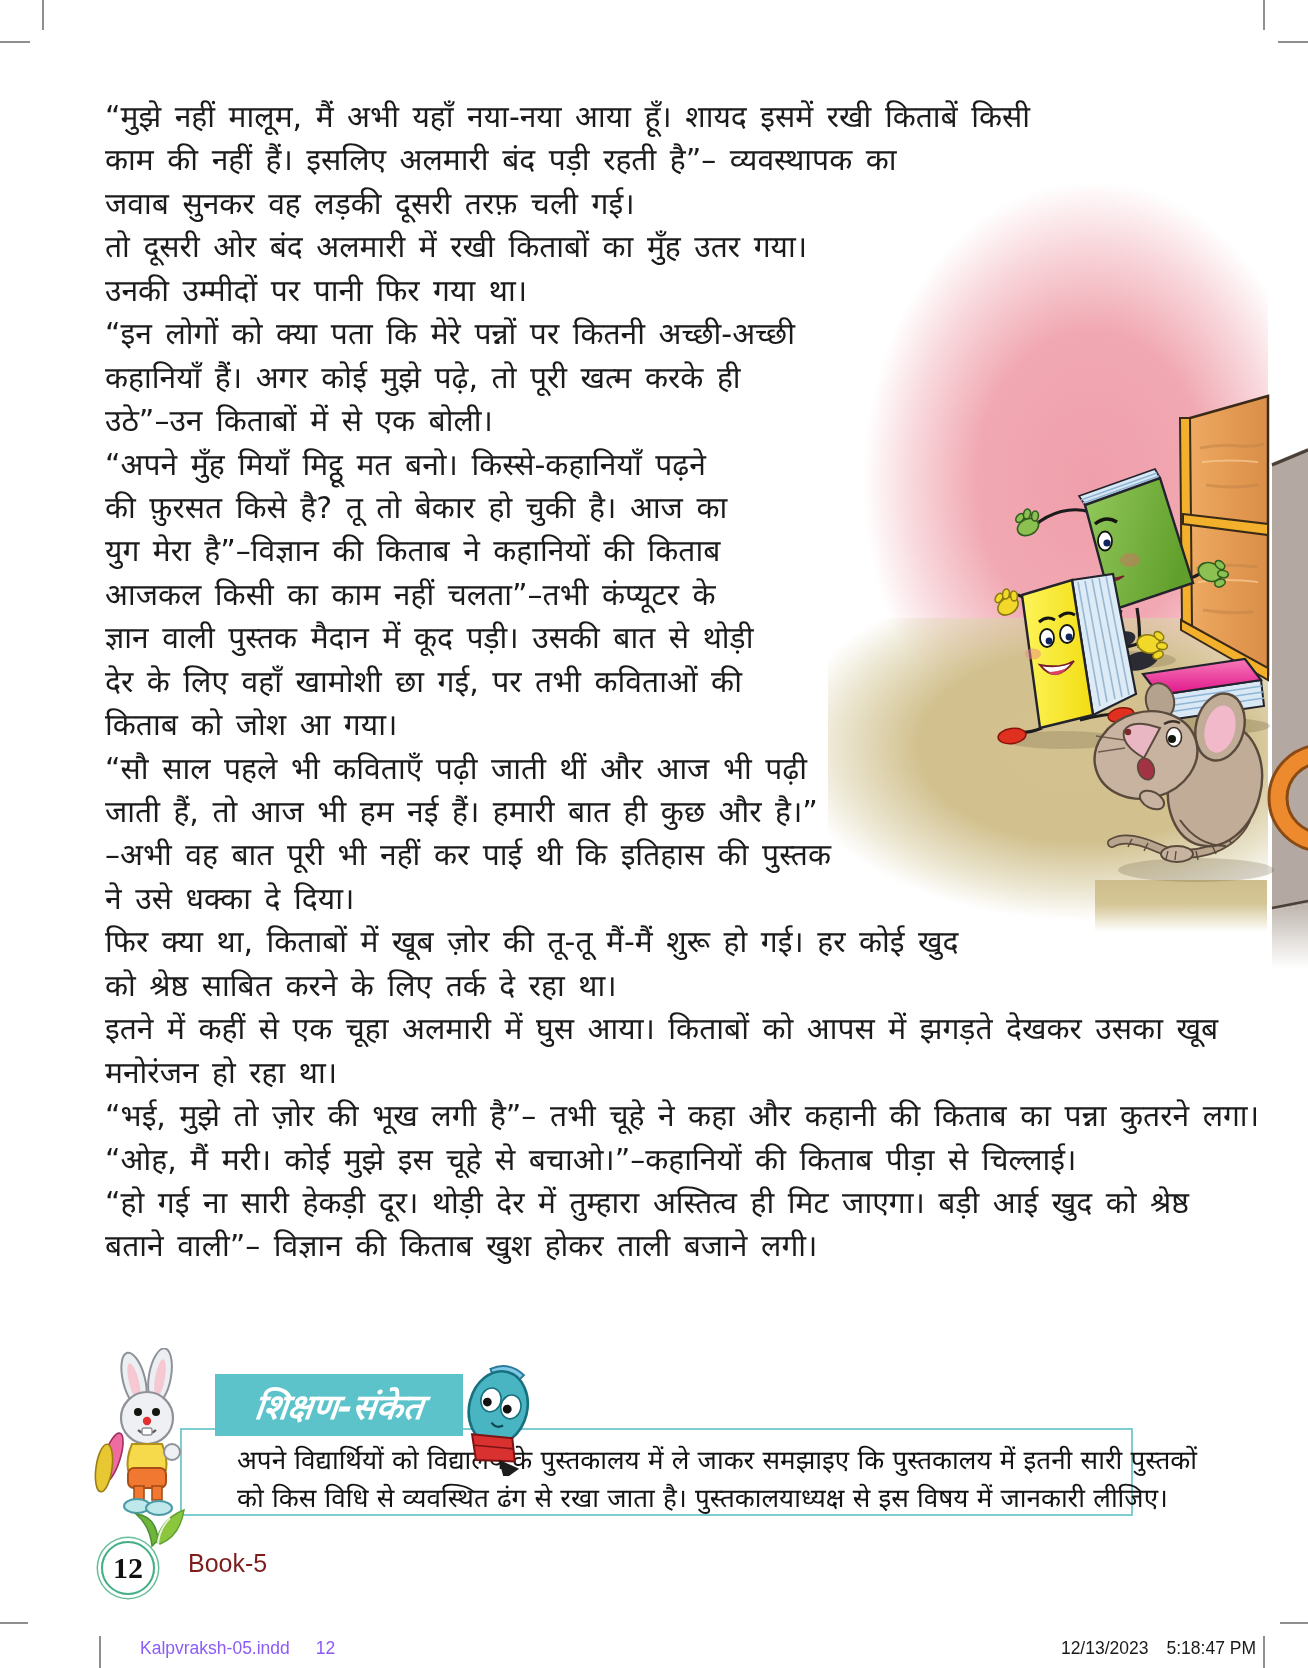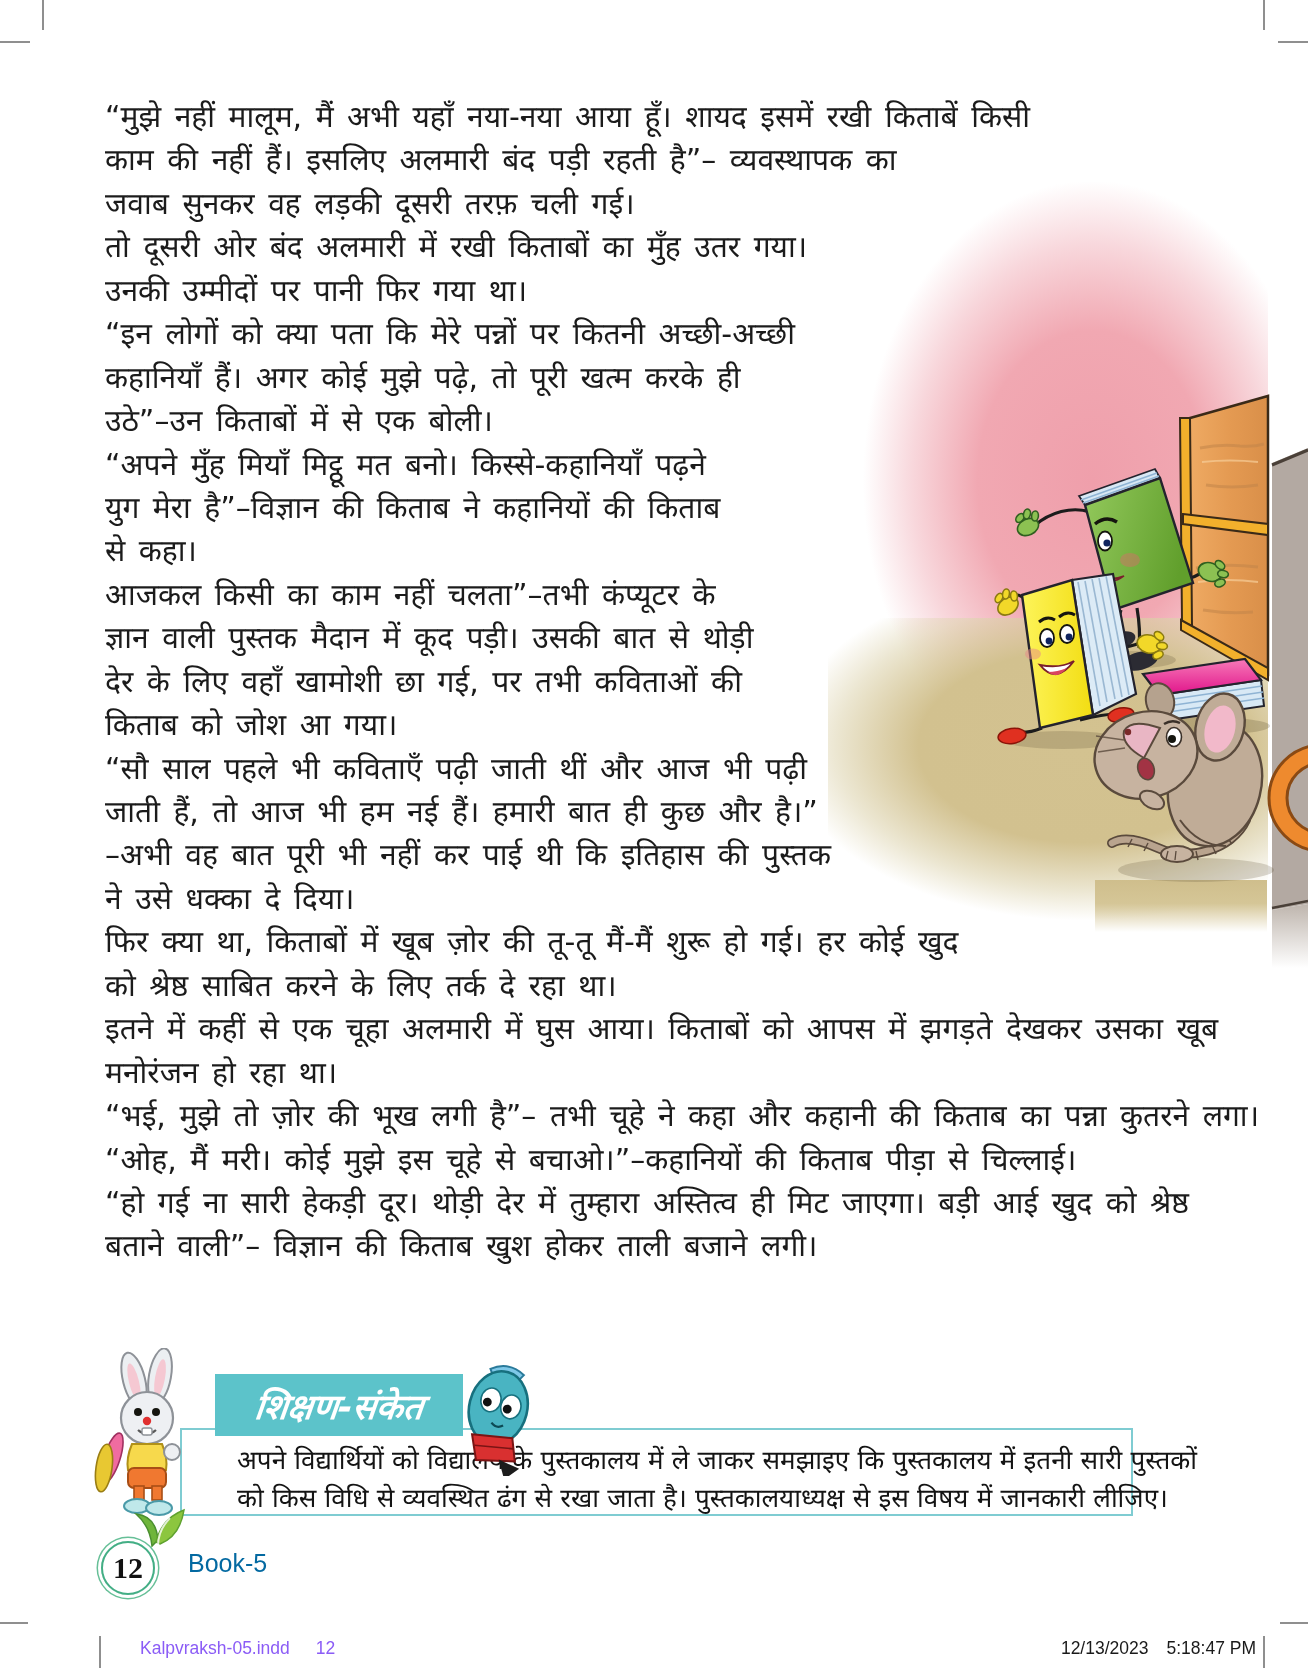--- a/index.html
+++ b/index.html
@@ -33,21 +33,21 @@
   .teach-text{position:absolute;left:237px;top:1441px;width:880px;
     font-size:26px;line-height:38px;color:#141414;}
   .teach-text .box-line{white-space:nowrap;}
   .mascot{position:absolute;}
   
   .badge-circle{position:absolute;left:101px;top:1541px;width:50px;height:50px;
     border-radius:50%;border:2px solid #43ae85;box-shadow:0 0 0 3px #ffffff,0 0 0 4.5px #66bf97;
     display:flex;align-items:center;justify-content:center;
     font-family:"Liberation Serif",serif;font-weight:bold;font-size:30px;color:#111;}
   .book-label{position:absolute;left:188px;top:1549px;font-family:"Liberation Sans",sans-serif;
-    font-size:25px;color:#0369a1;}
+    font-size:25px;color:#7f1d1d;}
   .footer-left{position:absolute;left:140px;top:1638px;font-family:"Liberation Sans",sans-serif;
     font-size:17.5px;color:#8b5cf6;}
   .footer-left .pg{margin-left:26px;}
   .footer-right{position:absolute;right:52px;top:1638px;font-family:"Liberation Sans",sans-serif;
     font-size:17.5px;color:#1a1a1a;}
   .footer-right .tm{margin-left:18px;}
 </style>
 </head>
 <body>
 
@@ -242,22 +242,22 @@
 <div class="story">
     <div class="story-line">“मुझे नहीं मालूम, मैं अभी यहाँ नया-नया आया हूँ। शायद इसमें रखी किताबें किसी</div>
     <div class="story-line">काम की नहीं हैं। इसलिए अलमारी बंद पड़ी रहती है”– व्यवस्थापक का</div>
     <div class="story-line">जवाब सुनकर वह लड़की दूसरी तरफ़ चली गई।</div>
     <div class="story-line">तो दूसरी ओर बंद अलमारी में रखी किताबों का मुँह उतर गया।</div>
     <div class="story-line">उनकी उम्मीदों पर पानी फिर गया था।</div>
     <div class="story-line">“इन लोगों को क्या पता कि मेरे पन्नों पर कितनी अच्छी-अच्छी</div>
     <div class="story-line">कहानियाँ हैं। अगर कोई मुझे पढ़े, तो पूरी खत्म करके ही</div>
     <div class="story-line">उठे”–उन किताबों में से एक बोली।</div>
     <div class="story-line">“अपने मुँह मियाँ मिट्ठू मत बनो। किस्से-कहानियाँ पढ़ने</div>
+    <div class="story-line">की फ़ुरसत किसे है? तू तो बेकार हो चुकी है। आज का</div>
     <div class="story-line">युग मेरा है”–विज्ञान की किताब ने कहानियों की किताब</div>
-    <div class="story-line">से कहा।</div>
     <div class="story-line">आजकल किसी का काम नहीं चलता”–तभी कंप्यूटर के</div>
     <div class="story-line">ज्ञान वाली पुस्तक मैदान में कूद पड़ी। उसकी बात से थोड़ी</div>
     <div class="story-line">देर के लिए वहाँ खामोशी छा गई, पर तभी कविताओं की</div>
     <div class="story-line">किताब को जोश आ गया।</div>
     <div class="story-line">“सौ साल पहले भी कविताएँ पढ़ी जाती थीं और आज भी पढ़ी</div>
     <div class="story-line">जाती हैं, तो आज भी हम नई हैं। हमारी बात ही कुछ और है।”</div>
     <div class="story-line">–अभी वह बात पूरी भी नहीं कर पाई थी कि इतिहास की पुस्तक</div>
     <div class="story-line">ने उसे धक्का दे दिया।</div>
     <div class="story-line">फिर क्या था, किताबों में खूब ज़ोर की तू-तू मैं-मैं शुरू हो गई। हर कोई खुद</div>
     <div class="story-line">को श्रेष्ठ साबित करने के लिए तर्क दे रहा था।</div>

